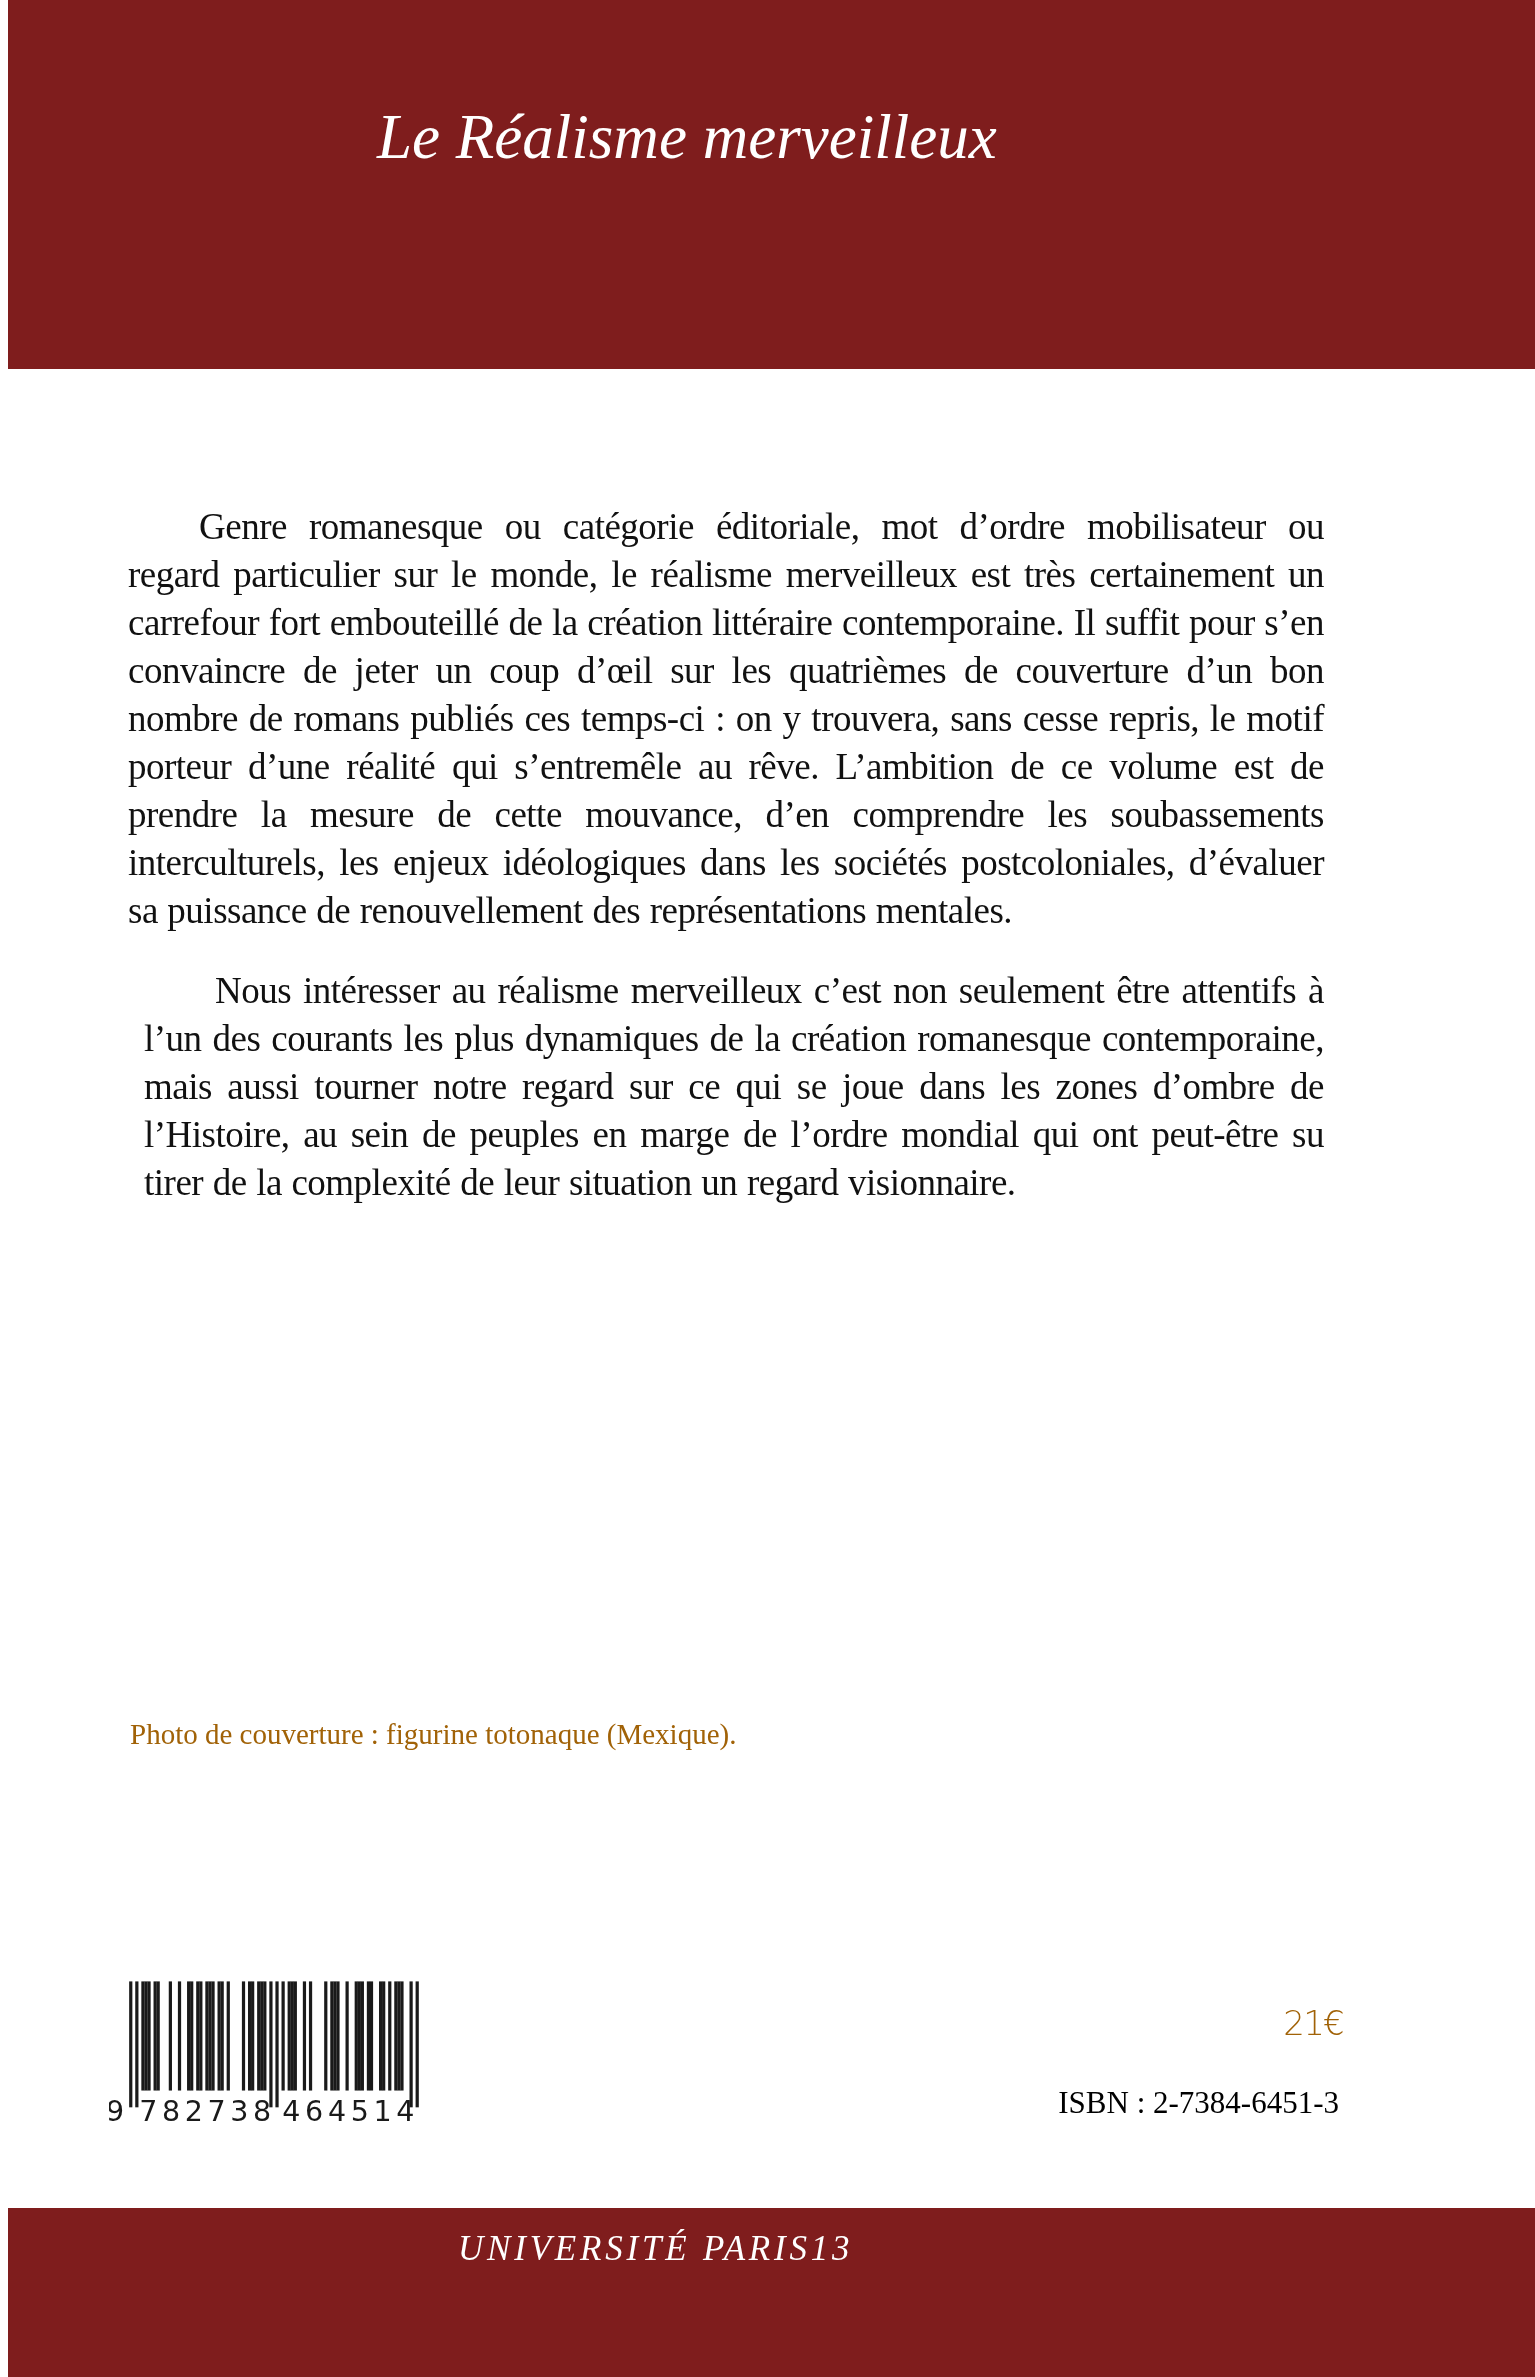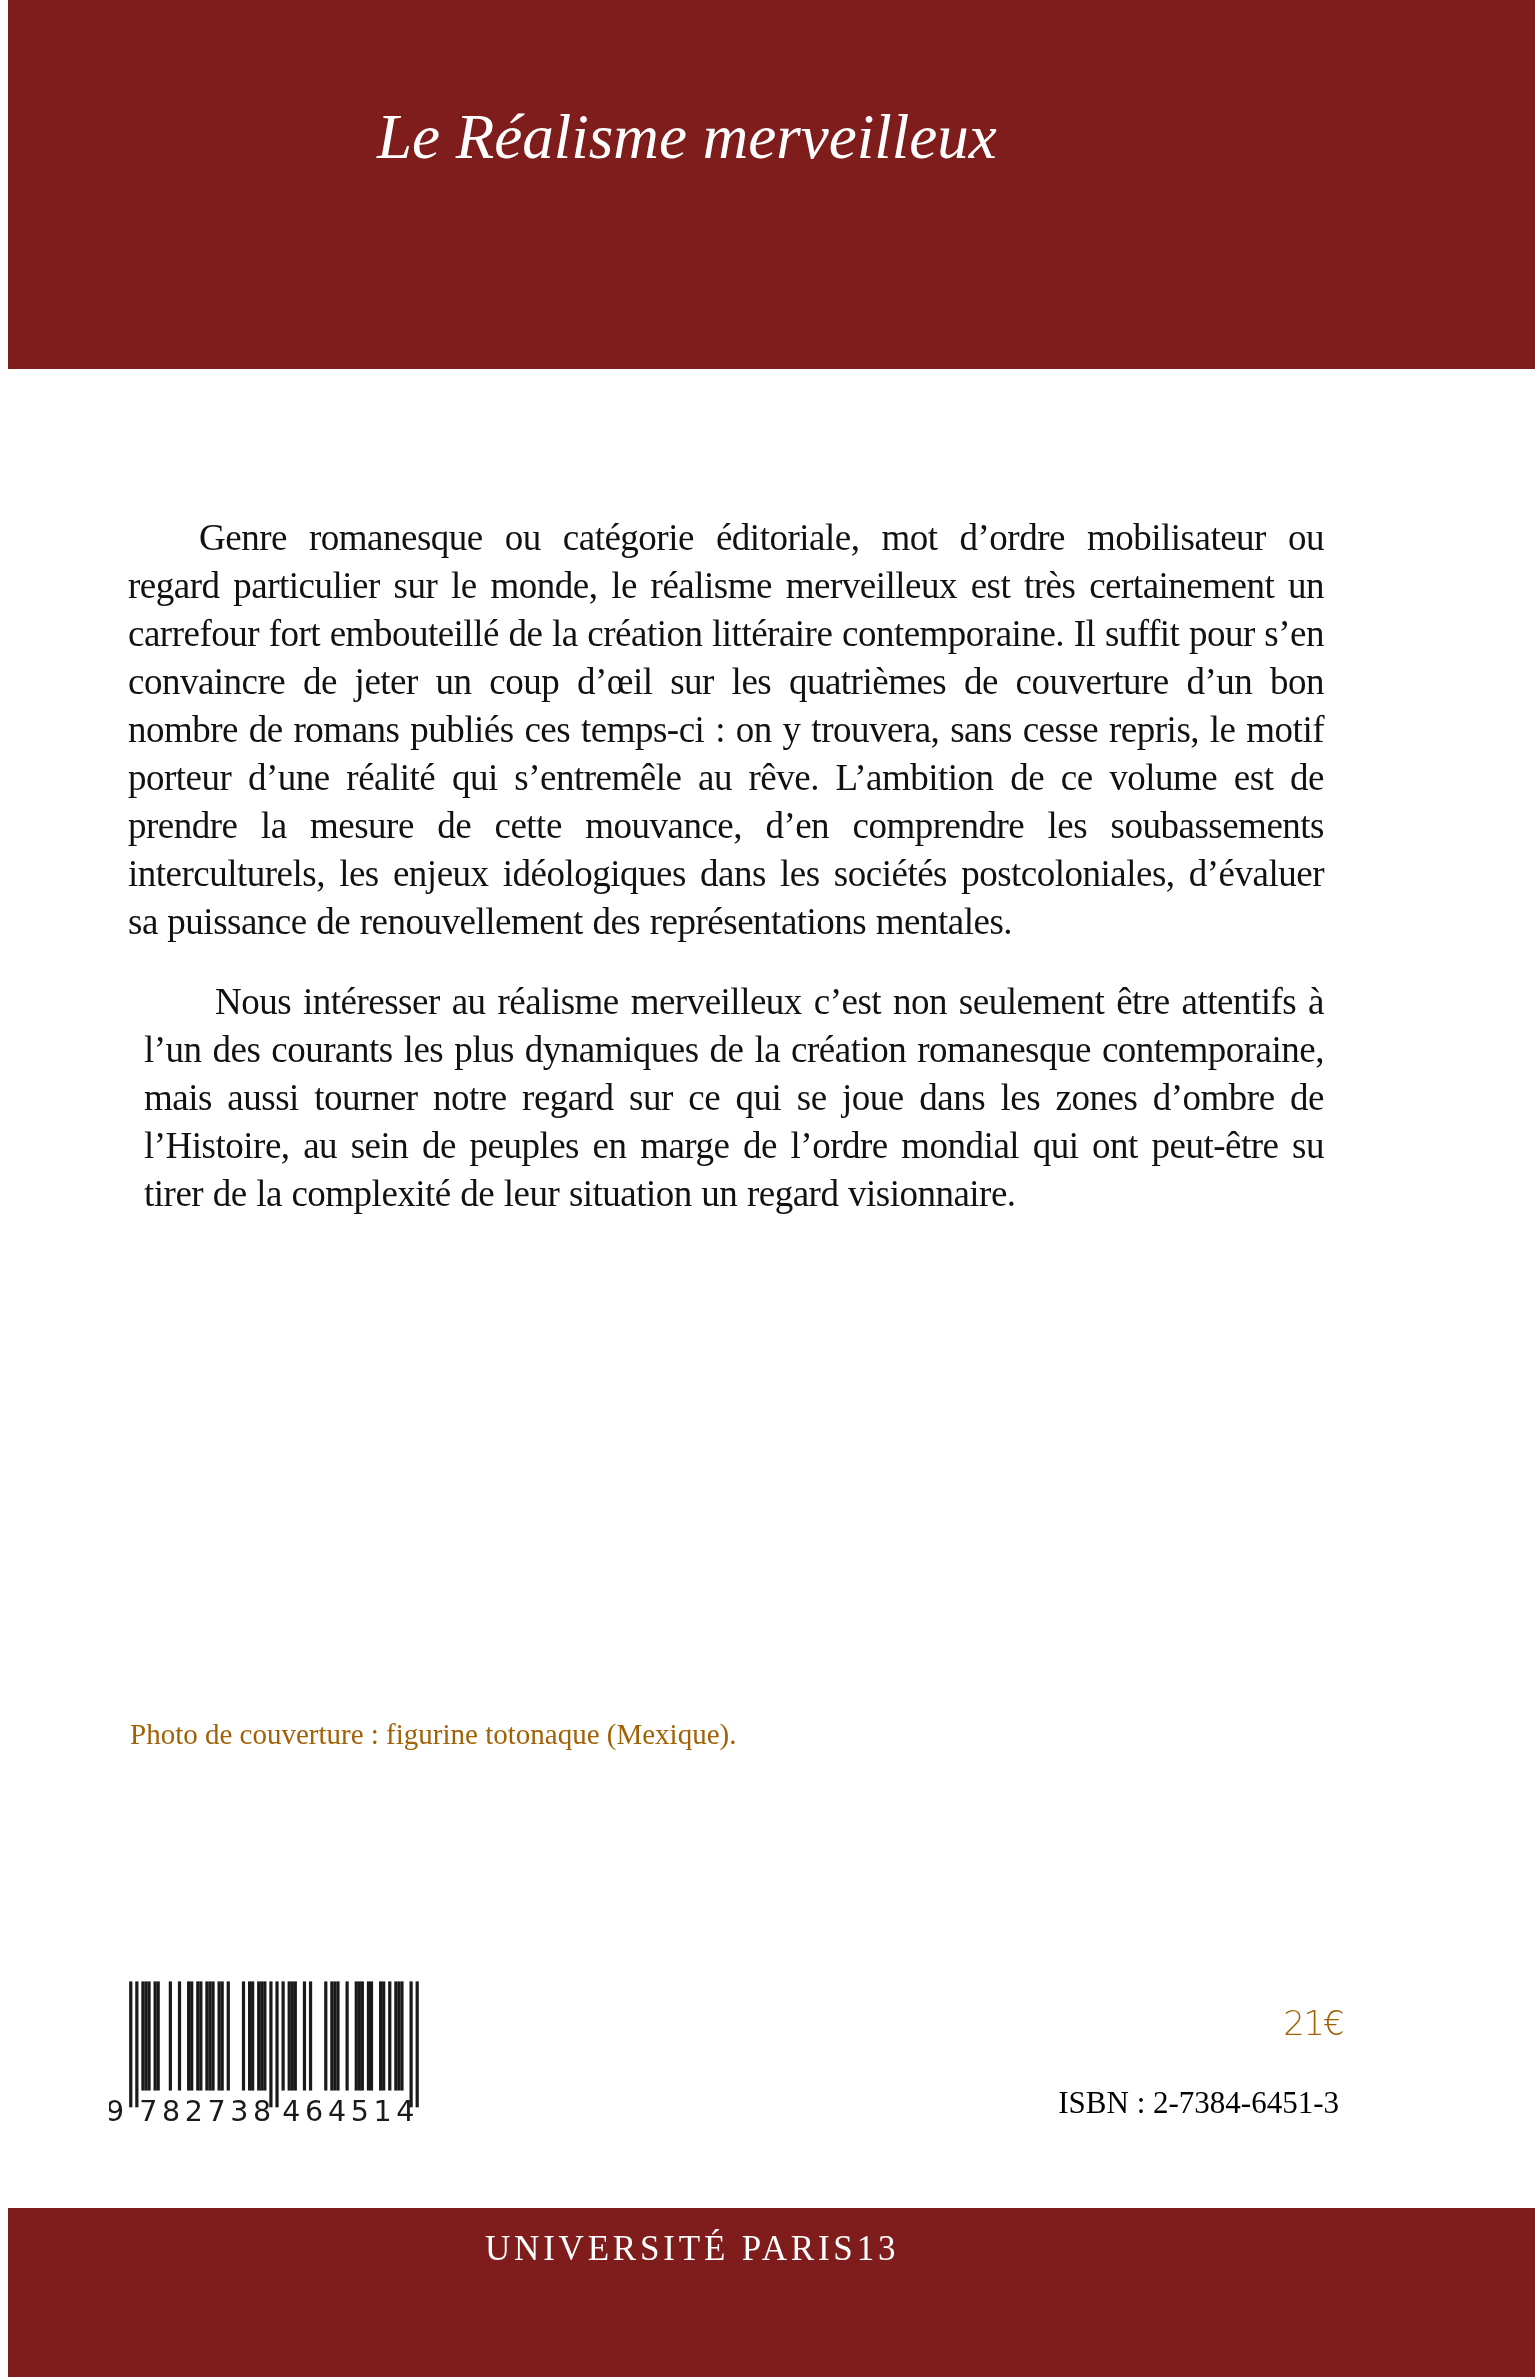--- a/index.html
+++ b/index.html
@@ -37,21 +37,21 @@
       line-height: 76px;
       color: #ffffff;
       white-space: nowrap;
       transform-origin: left top;
       transform: scaleX(0.985);
     }
 
     .blurb {
       position: absolute;
       left: 128px;
-      top: 514px;
+      top: 503px;
       width: 1196px;
     }
     .blurb p {
       margin: 0;
       font-size: 37px;
       line-height: 48px;
       text-align: justify;
       text-align-last: left;
       text-indent: 71px;
       hyphens: none;
@@ -116,21 +116,22 @@
       margin: 0;
       text-align: left;
       font-size: 35px;
       line-height: 44px;
       letter-spacing: 3.8px;
       color: #ffffff;
       white-space: nowrap;
     }
     .publisher span {
       position: absolute;
-      left: 485px;
+      left: 458px;
+      font-style: italic;
     }
   </style>
 </head>
 <body>
 
 <div class="band header-band">
   <h1 class="book-title">Le Réalisme merveilleux</h1>
 </div>
 
 <div class="blurb">

